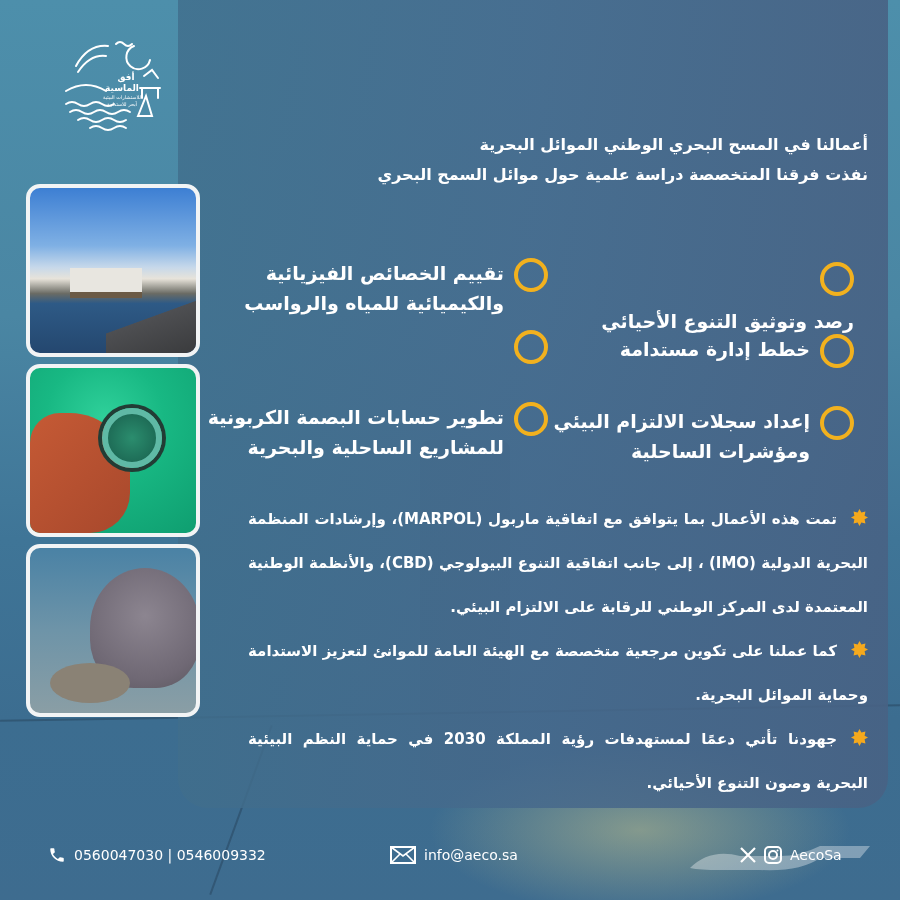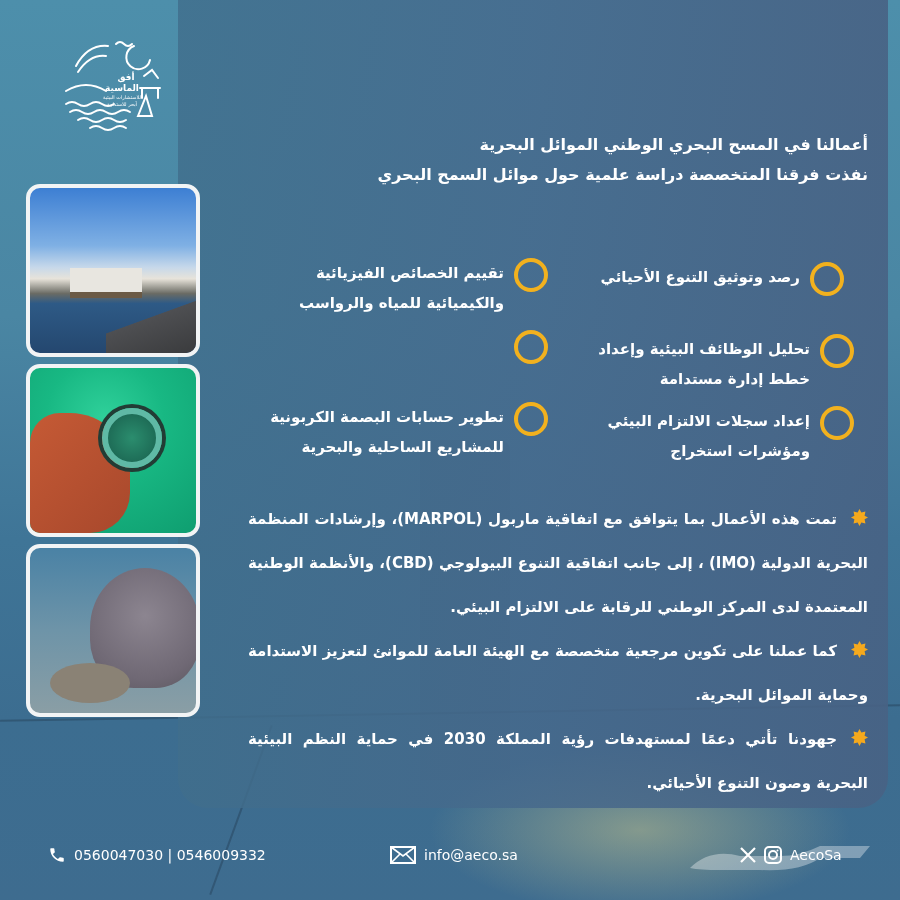--- a/index.html
+++ b/index.html
@@ -49,21 +49,21 @@
   }
   .photo-3 .coral { position:absolute; left:60px; top:20px; width:110px; height:120px; border-radius: 50% 50% 40% 40%; background: radial-gradient(circle at 50% 40%, #8c8590, #6f6874 70%, #5b5760 100%); }
   .photo-3 .coral2 { position:absolute; left:20px; top:115px; width:80px; height:40px; border-radius: 50%; background:#8a8275; }
 
   .text { position: absolute; direction: rtl; text-align: right; font-weight: bold; }
   .heading { right: 32px; top: 130px; font-size: 16px; line-height: 30px; width: 460px; }
   .heading .line { display: block; white-space: nowrap; }
 
   .feature {
     position: absolute; direction: rtl; display: flex; align-items: flex-start; gap: 10px;
-    font-size: 15px; font-weight: bold; line-height: 30px;
+    font-size: 19px; font-weight: bold; line-height: 30px;
   }
   .ring {
     flex: none; width: 34px; height: 34px; border: 4px solid #f2b11e; border-radius: 50%;
     margin-top: 0px;
   }
   .feature .label { text-align: right; white-space: nowrap; }
 
   .bullets { position: absolute; right: 32px; top: 497px; width: 620px; direction: rtl; font-size: 15px; font-weight: bold; line-height: 44px; text-align: justify; }
   .bullet { position: relative; }
   .star {
@@ -123,38 +123,37 @@
 <div class="photo photo-3">
   <div class="coral"></div>
   <div class="coral2"></div>
 </div>
 
 <div class="text heading">
   <span class="line" style="font-size:16px;">أعمالنا في المسح البحري الوطني الموائل البحرية</span>
   <span class="line">نفذت فرقنا المتخصصة دراسة علمية حول موائل السمح البحري</span>
 </div>
 
-<div class="feature" style="right:56px;top:262px;">
+<div class="feature" style="right:46px;top:262px;flex-direction:column;">
   <span class="ring"></span>
   <div class="label">
       <div>رصد وتوثيق التنوع الأحيائي</div>
     </div>
 </div>
 <div class="feature" style="right:46px;top:334px;">
   <span class="ring"></span>
   <div class="label">
-    <div>تحليل الوظائف البيئية وإعداد</div>
     <div>خطط إدارة مستدامة</div>
   </div>
 </div>
 <div class="feature" style="right:46px;top:406px;">
   <span class="ring"></span>
   <div class="label">
     <div>إعداد سجلات الالتزام البيئي</div>
-    <div>ومؤشرات استخراج</div>
+    <div>ومؤشرات الساحلية</div>
   </div>
 </div>
 
 <div class="feature" style="right:352px;top:258px;">
   <span class="ring"></span>
   <div class="label">
     <div>تقييم الخصائص الفيزيائية</div>
     <div>والكيميائية للمياه والرواسب</div>
   </div>
 </div>

